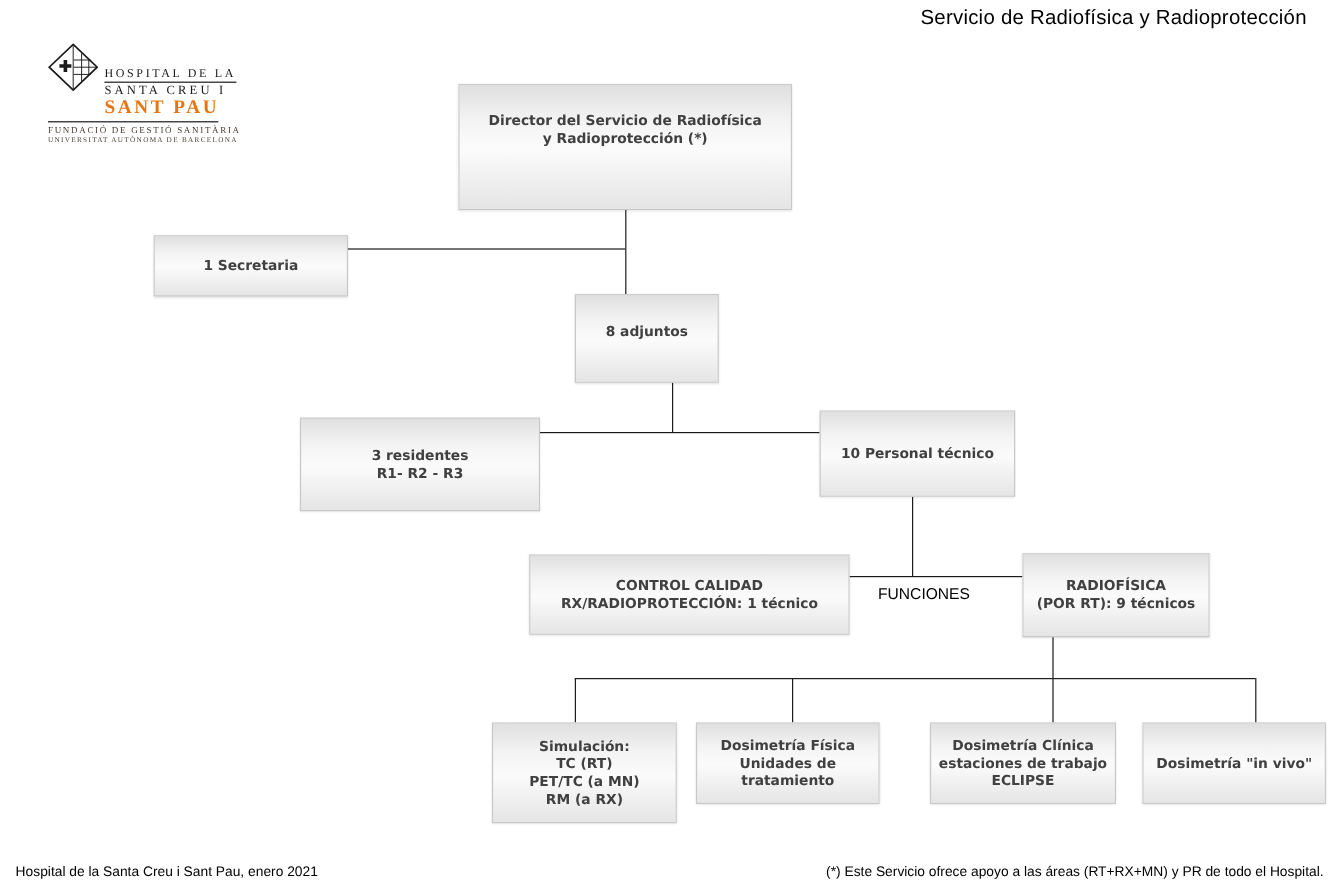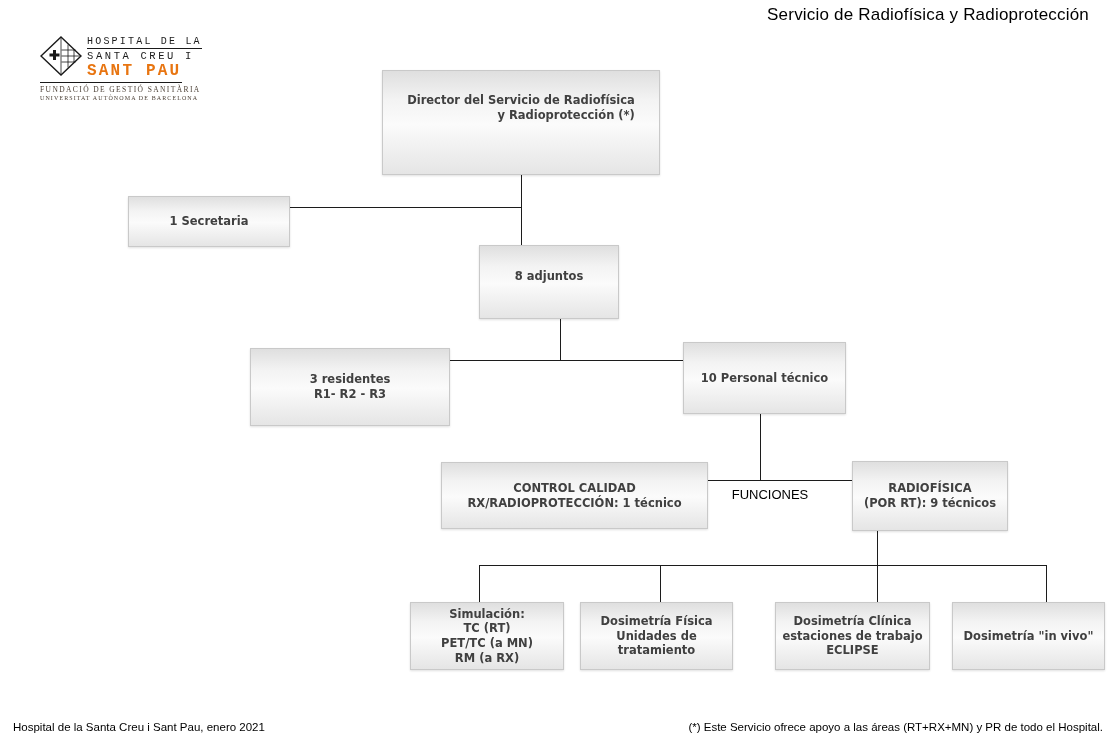--- a/index.html
+++ b/index.html
@@ -13,21 +13,21 @@
   .node{
     position:absolute;box-sizing:border-box;
     display:flex;align-items:center;justify-content:center;
     text-align:center;white-space:pre-line;
     font-family:"DejaVu Sans",sans-serif;font-weight:bold;
     font-size:11.5px;line-height:1.28;color:#404040;
     background:linear-gradient(180deg,#dfdfdf 0%,#f3f3f3 28%,#fbfbfb 52%,#f0f0f0 76%,#e5e5e5 100%);
     border:1px solid #c9c9c9;
     box-shadow:0 1px 2px rgba(0,0,0,.12);
   }
-  .node.text-high{padding-bottom:30px;text-align:right;}
+  .node.text-high{padding-bottom:30px;}
   .node.text-high-sm{padding-bottom:11px;}
 
   
   .line{position:absolute;background:#1c1c1c;}
   .line.h{height:1px;}
   .line.v{width:1px;}
 
   
   .page-title{
     position:absolute;top:5px;right:19px;
@@ -38,21 +38,21 @@
     text-align:center;font-size:13px;color:#000;
   }
   .footer{position:absolute;font-size:11.5px;color:#000;}
   .footer.left{left:13px;top:721px;}
   .footer.right{right:5px;top:721px;}
 
   
   .logo{position:absolute;left:40px;top:36px;width:142px;}
   .logo-top{display:flex;align-items:flex-start;}
   .logo-mark{flex:0 0 auto;margin-right:5px;}
-  .logo-text{font-family:Liberation Mono, monospace;color:#1a1a1a;}
+  .logo-text{font-family:Liberation Serif, serif;color:#1a1a1a;margin-top:20px;}
   .logo-l1{font-size:10px;letter-spacing:2.2px;border-bottom:1px solid #1a1a1a;padding-bottom:1px;white-space:nowrap;}
   .logo-l2{font-size:10.5px;letter-spacing:2.6px;margin-top:1px;white-space:nowrap;}
   .logo-l3{font-size:16px;letter-spacing:2.2px;font-weight:bold;margin-top:0px;white-space:nowrap;}
   .logo-sub{border-top:1px solid #1a1a1a;margin-top:2px;padding-top:2px;}
   .logo-l4{font-family:"Liberation Serif",serif;font-size:7.5px;letter-spacing:1.4px;color:#4a3f35;white-space:nowrap;}
   .logo-l5{font-family:"Liberation Serif",serif;font-size:6px;letter-spacing:1.1px;color:#4a3f35;margin-top:1px;white-space:nowrap;}
 </style>
 </head>
 <body>
 
@@ -98,34 +98,34 @@
   <div class="line v" style="left:660px;top:565px;height:37px;"></div>
   <div class="line v" style="left:1046px;top:565px;height:37px;"></div>
 
   <div class="funciones">FUNCIONES</div>
 
   <div class="node text-high" style="left:382px;top:70px;width:278px;height:105px;">Director del Servicio de Radiofísica
 y Radioprotección (*)</div>
 
   <div class="node" style="left:128px;top:196px;width:162px;height:51px;">1 Secretaria</div>
 
-  <div class="node text-high-sm" style="left:479px;top:245px;width:140px;height:74px;">8 adjuntos</div>
+  <div class="node text-high-sm" style="left:479px;top:245px;width:120px;height:74px;">8 adjuntos</div>
 
   <div class="node" style="left:250px;top:348px;width:200px;height:78px;">3 residentes
 R1- R2 - R3</div>
 
   <div class="node" style="left:683px;top:342px;width:163px;height:72px;">10 Personal técnico</div>
 
   <div class="node" style="left:441px;top:462px;width:267px;height:67px;">CONTROL CALIDAD
 RX/RADIOPROTECCIÓN: 1 técnico</div>
 
   <div class="node" style="left:852px;top:461px;width:156px;height:70px;">RADIOFÍSICA
 (POR RT): 9 técnicos</div>
 
-  <div class="node" style="left:410px;top:602px;width:154px;height:68px;">Simulación:
+  <div class="node" style="left:410px;top:602px;width:154px;height:84px;">Simulación:
 TC (RT)
 PET/TC (a MN)
 RM (a RX)</div>
 
   <div class="node" style="left:775px;top:602px;width:155px;height:68px;">Dosimetría Clínica
 estaciones de trabajo
 ECLIPSE</div>
 
   <div class="node" style="left:580px;top:602px;width:153px;height:68px;">Dosimetría Física
 Unidades de

